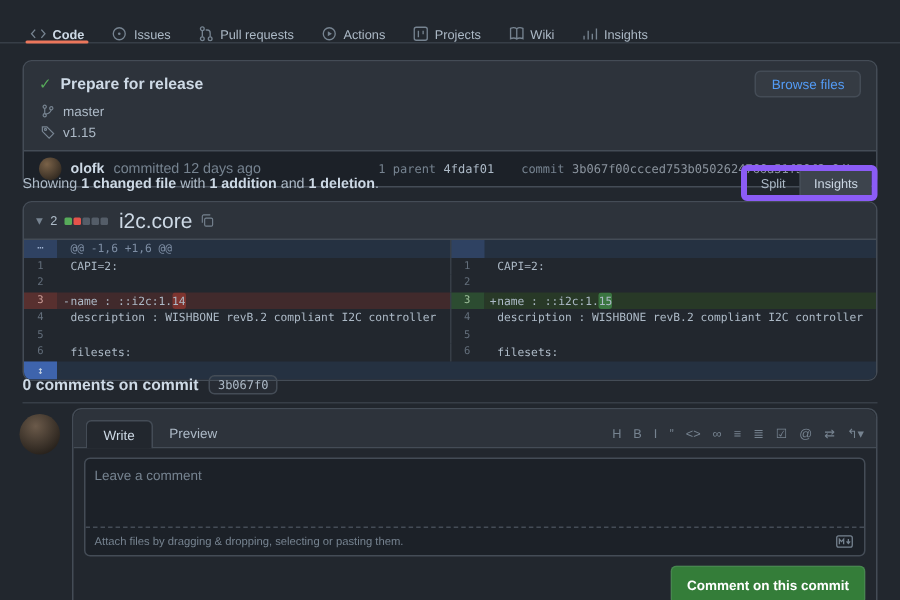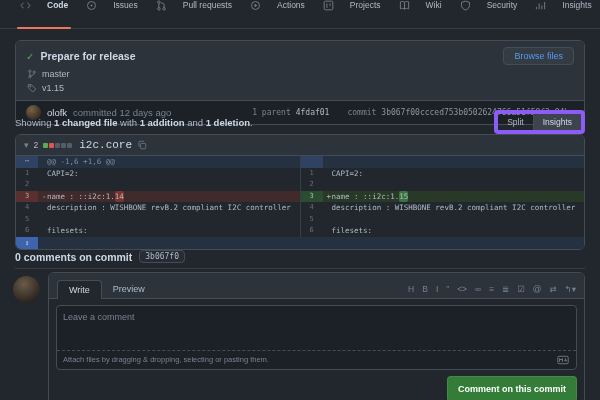--- a/index.html
+++ b/index.html
@@ -7,21 +7,21 @@
     width:600px;height:400px;overflow:hidden;position:relative;
     background:#22272e;color:#adbac7;
     font-family:"Liberation Sans",sans-serif;
   }
   .mono{font-family:"DejaVu Sans Mono",monospace}
   svg{display:block}
 
   
   #navbar{position:absolute;top:0;left:0;right:0;height:29px;border-bottom:1px solid #373e47;
     display:flex;align-items:center;padding:0 12px;gap:2px;box-sizing:border-box}
-  .nav-tab{display:flex;align-items:flex-start;gap:16px;padding:0 8px;height:28px;
+  .nav-tab{display:flex;align-items:flex-end;gap:4px;padding:0 8px;height:28px;
     font-size:8.5px;color:#adbac7;position:relative;cursor:pointer;white-space:nowrap}
   .nav-tab.active{color:#cdd9e5;font-weight:bold}
   .nav-tab.active::after{content:"";position:absolute;left:5px;right:5px;bottom:-1px;height:2px;
     background:#ec775c;border-radius:2px}
   .nav-tab svg{width:11px;height:11px;stroke:#768390;fill:none;stroke-width:1.3}
 
   
   #commit-box{position:absolute;left:15px;right:15px;top:40px;border:1px solid #444c56;
     border-radius:6px;overflow:hidden}
   .commit-head{background:#2d333b;padding:6px 10px 7px}
@@ -29,21 +29,21 @@
   .check{color:#57ab5a;font-size:10px;margin-right:6px}
   .commit-title{font-size:10.5px;font-weight:bold;color:#cdd9e5;flex:1}
   .browse-btn{font-size:9px;color:#539bf5;background:#353b43;border:1px solid #444c56;
     border-radius:4px;padding:3px 10px;cursor:pointer}
   .ref-row{display:flex;align-items:center;gap:5px;font-size:9px;color:#adbac7;margin-top:4px;padding-left:1px}
   .ref-row svg{width:10px;height:10px;stroke:#768390;fill:none;stroke-width:1.3}
   .commit-meta{background:#1c2128;border-top:1px solid #444c56;display:flex;align-items:center;
     padding:4px 10px;gap:6px}
   .avatar-sm{width:15px;height:15px;border-radius:50%;flex:none;
     background:radial-gradient(circle at 35% 30%,#7a6248,#1f1b17)}
-  .author{font-size:9.5px;font-weight:normal;color:#cdd9e5}
+  .author{font-size:9.5px;font-weight:bold;color:#cdd9e5}
   .committed{font-size:9.5px;color:#768390;flex:1}
   .meta-right{font-size:8px;color:#768390;display:flex;gap:5px;align-items:center;
     font-family:"DejaVu Sans Mono",monospace}
   .hash{color:#adbac7}
   .hash-long{color:#8b949e}
 
   
   #summary-row{position:absolute;left:15px;right:15px;top:110px;height:24px;display:flex;align-items:center}
   #summary-text{font-size:9.5px;color:#adbac7;flex:1;white-space:pre}
   #summary-text b{color:#cdd9e5}
@@ -54,21 +54,21 @@
 
   
   #diff-box{position:absolute;left:15px;right:15px;top:134px;border:1px solid #444c56;
     border-radius:6px;overflow:hidden}
   .file-head{background:#2d333b;display:flex;align-items:center;gap:5px;padding:4px 8px;
     border-bottom:1px solid #444c56}
   .chev{color:#768390;font-size:9px;cursor:pointer}
   .changed-count{font-size:8.5px;color:#adbac7}
   .squares{display:flex;gap:1px}
   .sq{width:5px;height:5px;border-radius:1px}
-  .filename{font-family:Liberation Mono, monospace;font-size:11px;color:#cdd9e5;margin-left:2px;cursor:pointer}
+  .filename{font-family:Liberation Sans, sans-serif;font-size:14px;color:#cdd9e5;margin-left:2px;cursor:pointer}
   .copy-icon svg{width:10px;height:10px;stroke:#768390;fill:none;stroke-width:1.2;cursor:pointer}
 
   .diff-body{font-family:"DejaVu Sans Mono",monospace;font-size:7.5px;line-height:11.5px;background:#22272e}
   .drow{display:flex;height:11.5px}
   .gut{width:22px;flex:none;text-align:center;color:#636e7b;font-size:7px;cursor:pointer}
   .code{flex:1;white-space:pre;overflow:hidden;display:flex;min-width:0}
   .marker{width:9px;flex:none;padding-left:4px;box-sizing:border-box}
   .split-border{border-left:1px solid #373e47}
   .hunk-bg{background:#253141;color:#7d8da3}
   .hunk-gut{background:#2f4262;color:#9fb3d1}
@@ -156,26 +156,20 @@
     <span>Projects</span>
   </div>
   <div class="nav-tab">
     <svg viewBox="0 0 16 16">
         <path d="M8 3.2C6.6 2 4 1.9 2 2.8v10c2-.9 4.6-.8 6 .4 1.4-1.2 4-1.3 6-.4v-10c-2-.9-4.6-.8-6 .4zM8 3.2v10.4"></path>
       </svg>
     <span>Wiki</span>
   </div>
   <div class="nav-tab">
     <svg viewBox="0 0 16 16">
-        <path d="M8 1.6l5.8 1.9v4.3c0 3.2-2.3 5.6-5.8 6.8-3.5-1.2-5.8-3.6-5.8-6.8V3.5z"></path>
-      </svg>
-    <span>Security</span>
-  </div>
-  <div class="nav-tab">
-    <svg viewBox="0 0 16 16">
         <path d="M2 13.5V10M6 13.5V5M10 13.5V8M14 13.5V3"></path>
       </svg>
     <span>Insights</span>
   </div>
 </div>
 
 <div id="commit-box">
   <div class="commit-head">
     <div class="commit-title-row">
       <span class="check">✓</span>

